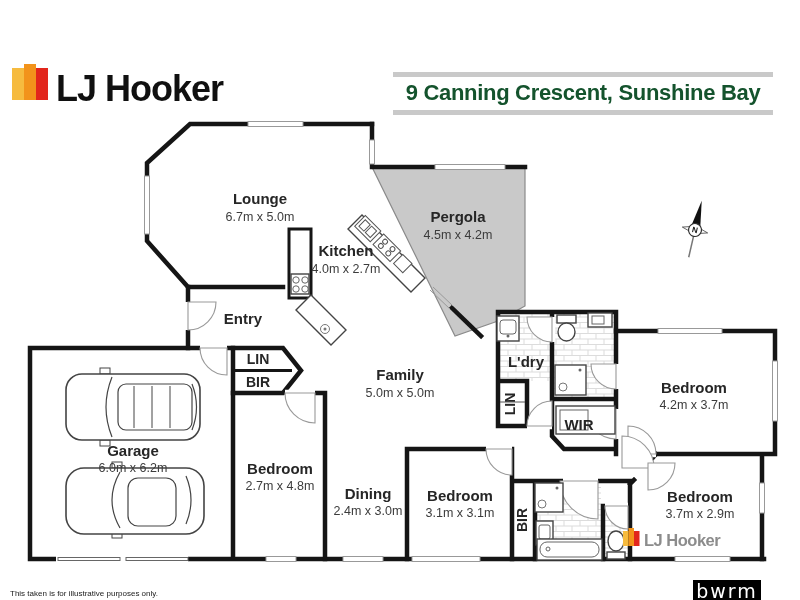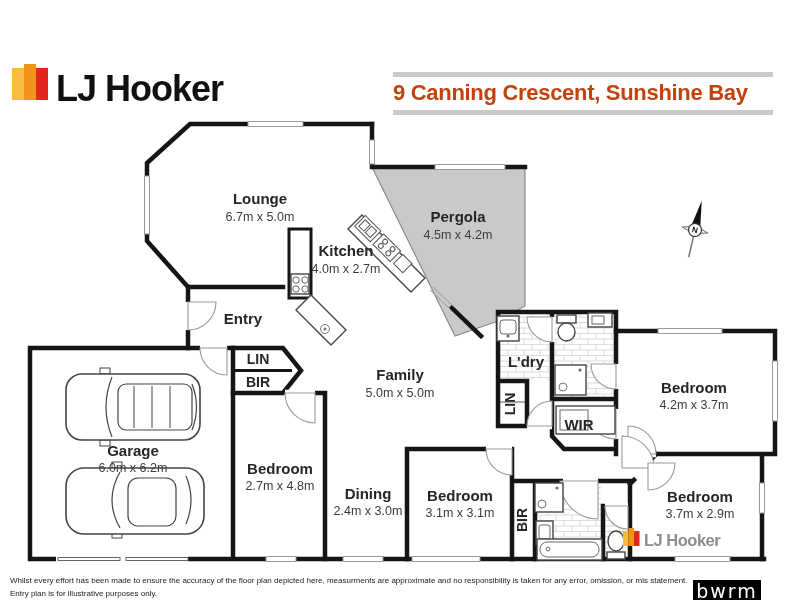--- a/index.html
+++ b/index.html
@@ -2,22 +2,22 @@
 <html><head>
 <meta charset="utf-8">
 <style>
   html,body{margin:0;padding:0;background:#fff;}
   .page{position:relative;width:800px;height:600px;background:#fff;overflow:hidden;
         font-family:"Liberation Sans",sans-serif;margin-top:36px;}
   
   .logo-svg{position:absolute;left:10px;top:22px;}
   .title-block{position:absolute;left:393px;top:36px;width:380px;
     border-top:5px solid #c9c9c9;border-bottom:5px solid #c9c9c9;
-    padding:3px 0 4px 0;font-size:22px;font-weight:bold;
-    letter-spacing:-0.3px;color:#c2410c;white-space:nowrap;}
+    padding:3px 0 4px 0;text-align:center;font-size:22px;font-weight:bold;
+    letter-spacing:-0.3px;color:#14532d;white-space:nowrap;}
   
   .plan{position:absolute;left:0;top:0;}
   .wall{stroke:#151515;stroke-width:4.5;fill:none;stroke-linecap:square;}
   .wall-thin{stroke:#151515;stroke-width:3;fill:none;}
   .win{fill:#fff;stroke:#999;stroke-width:1;}
   .fan{fill:#fff;stroke:#999;stroke-width:1.1;}
   .fix{fill:#fff;stroke:#444;stroke-width:1.4;}
   .fix2{fill:none;stroke:#666;stroke-width:1;}
   .rname{font:bold 15px "Liberation Sans",sans-serif;fill:#262626;text-anchor:middle;}
   .rdim{font:12.5px "Liberation Sans",sans-serif;fill:#3c3c3c;text-anchor:middle;}
@@ -245,18 +245,17 @@
     </g>
 
     <g>
       <rect x="623" y="495" width="5.5" height="15" fill="#F6BB3F"></rect>
       <rect x="628.5" y="492" width="5.5" height="18" fill="#F2931B"></rect>
       <rect x="634" y="495" width="5.5" height="15" fill="#E2261C"></rect>
       <text x="644" y="510" font-size="16.5" font-weight="bold" letter-spacing="-0.5" fill="#8C8C8C">LJ Hooker</text>
     </g>
   </svg>
 
-  <div class="disc d1">Whilst every effort has been made to ensure the accuracy of the floor plan depicted here, measurments are approximate and no responsibility is taken for any error, omission, or mis statement.</div>
-  <div class="disc d2">Entry plan is for illustrative purposes only.</div>
+  <div class="disc d2">This taken is for illustrative purposes only.</div>
   <div class="bwrm-box">bwrm</div>
   <div class="bwrm-tag">black&amp;white real estate marketing</div>
 
 </div>
 
 </body></html>

